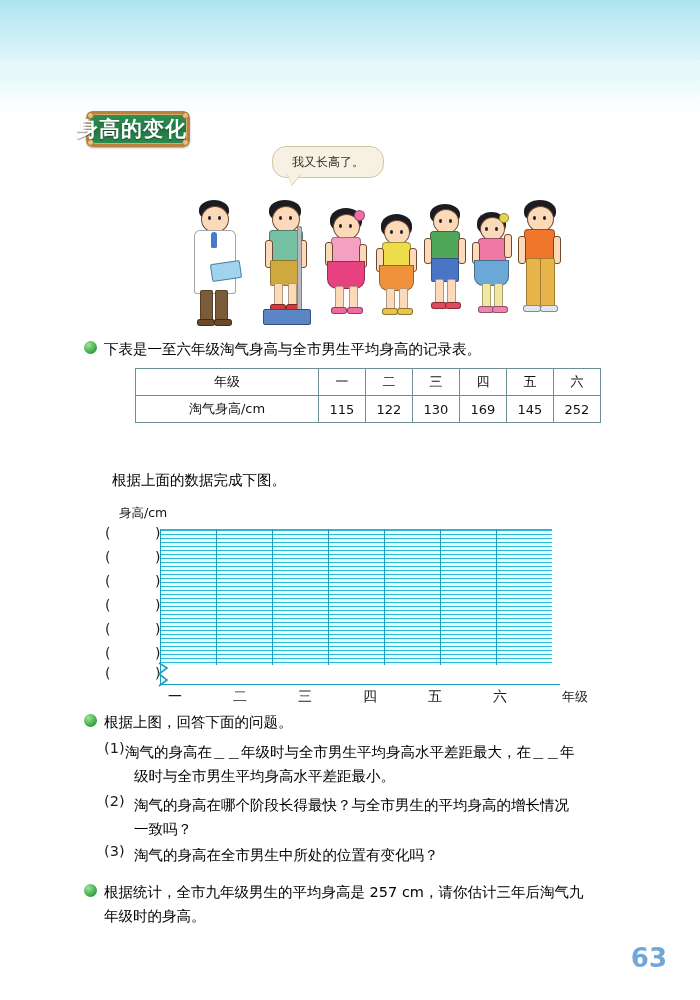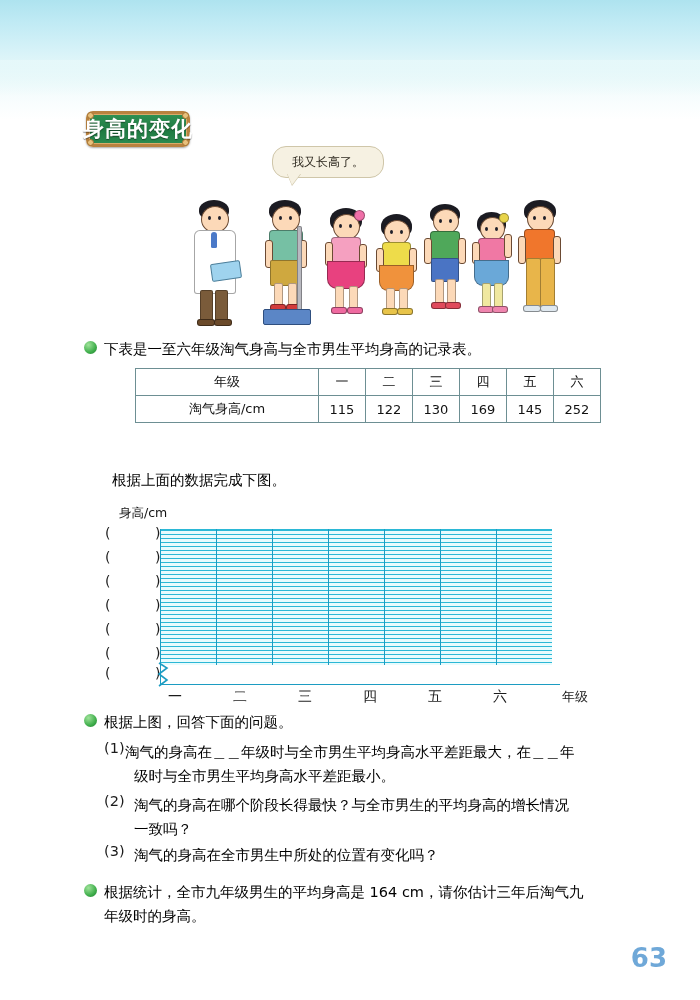--- a/index.html
+++ b/index.html
@@ -20,21 +20,21 @@
     background:linear-gradient(to bottom,rgba(230,248,250,.9),rgba(255,255,255,0));
   }
 
   
   #title-plaque{
     position:absolute;left:86px;top:111px;width:104px;height:36px;
     border:3px solid #b9823f;
     border-radius:7px;
     background:linear-gradient(to bottom,#2f9153,#1f7a42 55%,#2b8b50);
     box-shadow:0 1px 2px rgba(0,0,0,.35), inset 0 0 0 1px #d9ab6a;
-    display:flex;align-items:center;justify-content:center;
+    display:flex;align-items:center;justify-content:flex-end;
     box-sizing:border-box;
   }
   #title-plaque .t{
     color:#ffffff;font-size:21px;letter-spacing:1px;font-weight:bold;
     font-family:"DejaVu Sans","Liberation Sans",sans-serif;
     text-shadow:0 1px 1px rgba(0,0,0,.45);
     white-space:nowrap;
   }
   .plaque-knob{
     position:absolute;width:5px;height:5px;border-radius:50%;
@@ -343,16 +343,16 @@
 <div class="ptext" style="left:134px;top:764px;">级时与全市男生平均身高水平差距最小。</div>
 
 <div class="qnum" style="left:104px;top:793px;">(2)</div>
 <div class="ptext" style="left:134px;top:793px;">淘气的身高在哪个阶段长得最快？与全市男生的平均身高的增长情况</div>
 <div class="ptext" style="left:134px;top:817px;">一致吗？</div>
 
 <div class="qnum" style="left:104px;top:843px;">(3)</div>
 <div class="ptext" style="left:134px;top:843px;">淘气的身高在全市男生中所处的位置有变化吗？</div>
 
 <div class="bullet" style="left:84px;top:884px;"></div>
-<div class="ptext" style="left:104px;top:880px;">根据统计，全市九年级男生的平均身高是 164 cm，请你估计三年后淘气九</div>
+<div class="ptext" style="left:104px;top:880px;">根据统计，全市九年级男生的平均身高是 257 cm，请你估计三年后淘气九</div>
 <div class="ptext" style="left:104px;top:904px;">年级时的身高。</div>
 
 <div id="pageno">63</div>
 
 </body></html>

